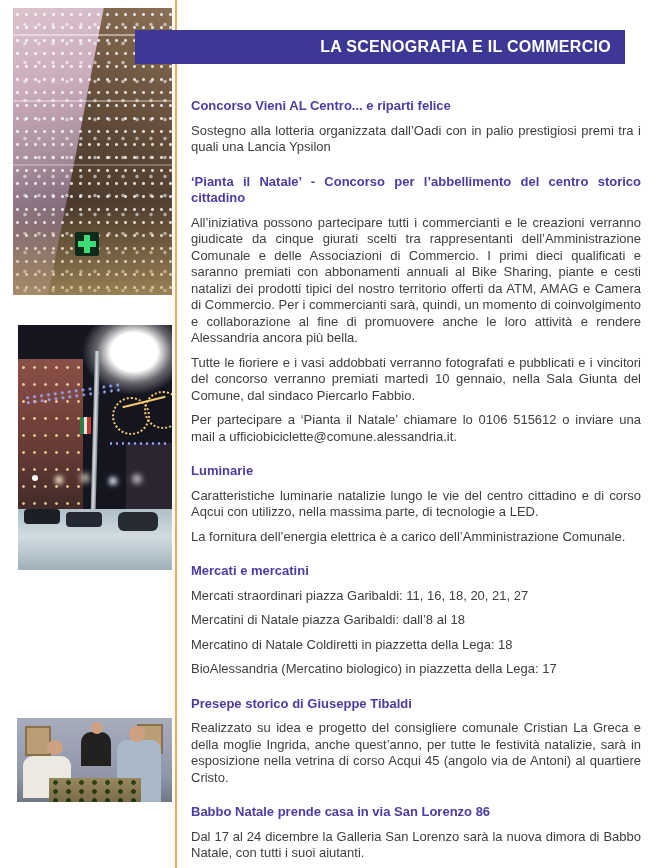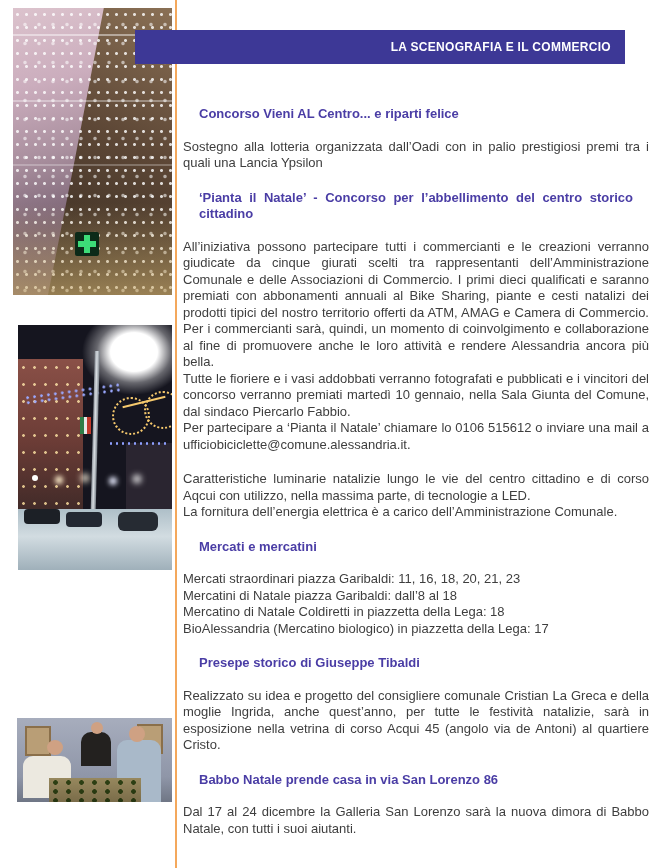--- a/index.html
+++ b/index.html
@@ -12,30 +12,30 @@
 
   
   .rule{position:absolute;left:175px;top:0;width:2px;height:868px;background:#f4a85c;z-index:1;}
 
   
   .banner{
     position:absolute;left:135px;top:30px;width:490px;height:34px;
     background:#3d3896;z-index:5;display:flex;align-items:center;justify-content:flex-end;
     padding-right:14px;box-sizing:border-box;
   }
-  .banner h1{margin:0;color:#ffffff;font-size:12px;font-weight:bold;letter-spacing:.3px;}
+  .banner h1{margin:0;color:#ffffff;font-size:16px;font-weight:bold;letter-spacing:.3px;}
 
   
   .text-col{
     position:absolute;left:183px;top:90px;width:466px;z-index:2;
     color:#3e3e3e;font-size:13px;line-height:16.5px;text-align:justify;
   }
   .sec{margin:0 0 18px 0;}
-  .sec h2{margin:16px;font-size:13px;line-height:16.5px;font-weight:bold;color:#4a3da5;text-align:justify;}
-  .sec p{margin:0;}
+  .sec h2{margin:8px;font-size:13px;line-height:16.5px;font-weight:bold;color:#4a3da5;text-align:justify;}
+  .sec p{margin:8px;}
   .sec.list p{text-align:left;}
 
   
   .photo{position:absolute;overflow:hidden;z-index:2;}
   .photo1{left:13px;top:8px;width:159px;height:287px;}
   .photo2{left:18px;top:325px;width:154px;height:245px;}
   .photo3{left:17px;top:718px;width:155px;height:84px;}
   .fill{position:absolute;inset:0;}
 
   
@@ -160,27 +160,28 @@
     </section>
 
     <section class="sec">
       <h2>‘Pianta il Natale’ - Concorso per l’abbellimento del centro storico cittadino</h2>
       <p>All’iniziativa possono partecipare tutti i commercianti e le creazioni verranno giudicate da cinque giurati scelti tra rappresentanti dell’Amministrazione Comunale e delle Associazioni di Commercio. I primi dieci qualificati e saranno premiati con abbonamenti annuali al Bike Sharing, piante e cesti natalizi dei prodotti tipici del nostro territorio offerti da ATM, AMAG e Camera di Commercio. Per i commercianti sarà, quindi, un momento di coinvolgimento e collaborazione al fine di promuovere anche le loro attività e rendere Alessandria ancora più bella.</p>
       <p>Tutte le fioriere e i vasi addobbati verranno fotografati e pubblicati e i vincitori del concorso verranno premiati martedì 10 gennaio, nella Sala Giunta del Comune, dal sindaco Piercarlo Fabbio.</p>
       <p>Per partecipare a ‘Pianta il Natale’ chiamare lo 0106 515612 o inviare una mail a ufficiobiciclette@comune.alessandria.it.</p>
     </section>
 
     <section class="sec">
+      <h2>Luminarie</h2>
       <p>Caratteristiche luminarie natalizie lungo le vie del centro cittadino e di corso Aqcui con utilizzo, nella massima parte, di tecnologie a LED.</p>
       <p>La fornitura dell’energia elettrica è a carico dell’Amministrazione Comunale.</p>
     </section>
 
     <section class="sec list">
       <h2>Mercati e mercatini</h2>
-      <p>Mercati straordinari piazza Garibaldi: 11, 16, 18, 20, 21, 23</p>
+      <p>Mercati straordinari piazza Garibaldi: 11, 16, 18, 20, 21, 27</p>
       <p>Mercatini di Natale piazza Garibaldi: dall’8 al 18</p>
       <p>Mercatino di Natale Coldiretti in piazzetta della Lega: 18</p>
       <p>BioAlessandria (Mercatino biologico) in piazzetta della Lega: 17</p>
     </section>
 
     <section class="sec">
       <h2>Presepe storico di Giuseppe Tibaldi</h2>
       <p>Realizzato su idea e progetto del consigliere comunale Cristian La Greca e della moglie Ingrida, anche quest’anno, per tutte le festività natalizie, sarà in esposizione nella vetrina di corso Acqui 45 (angolo via de Antoni) al quartiere Cristo.</p>
     </section>
 

